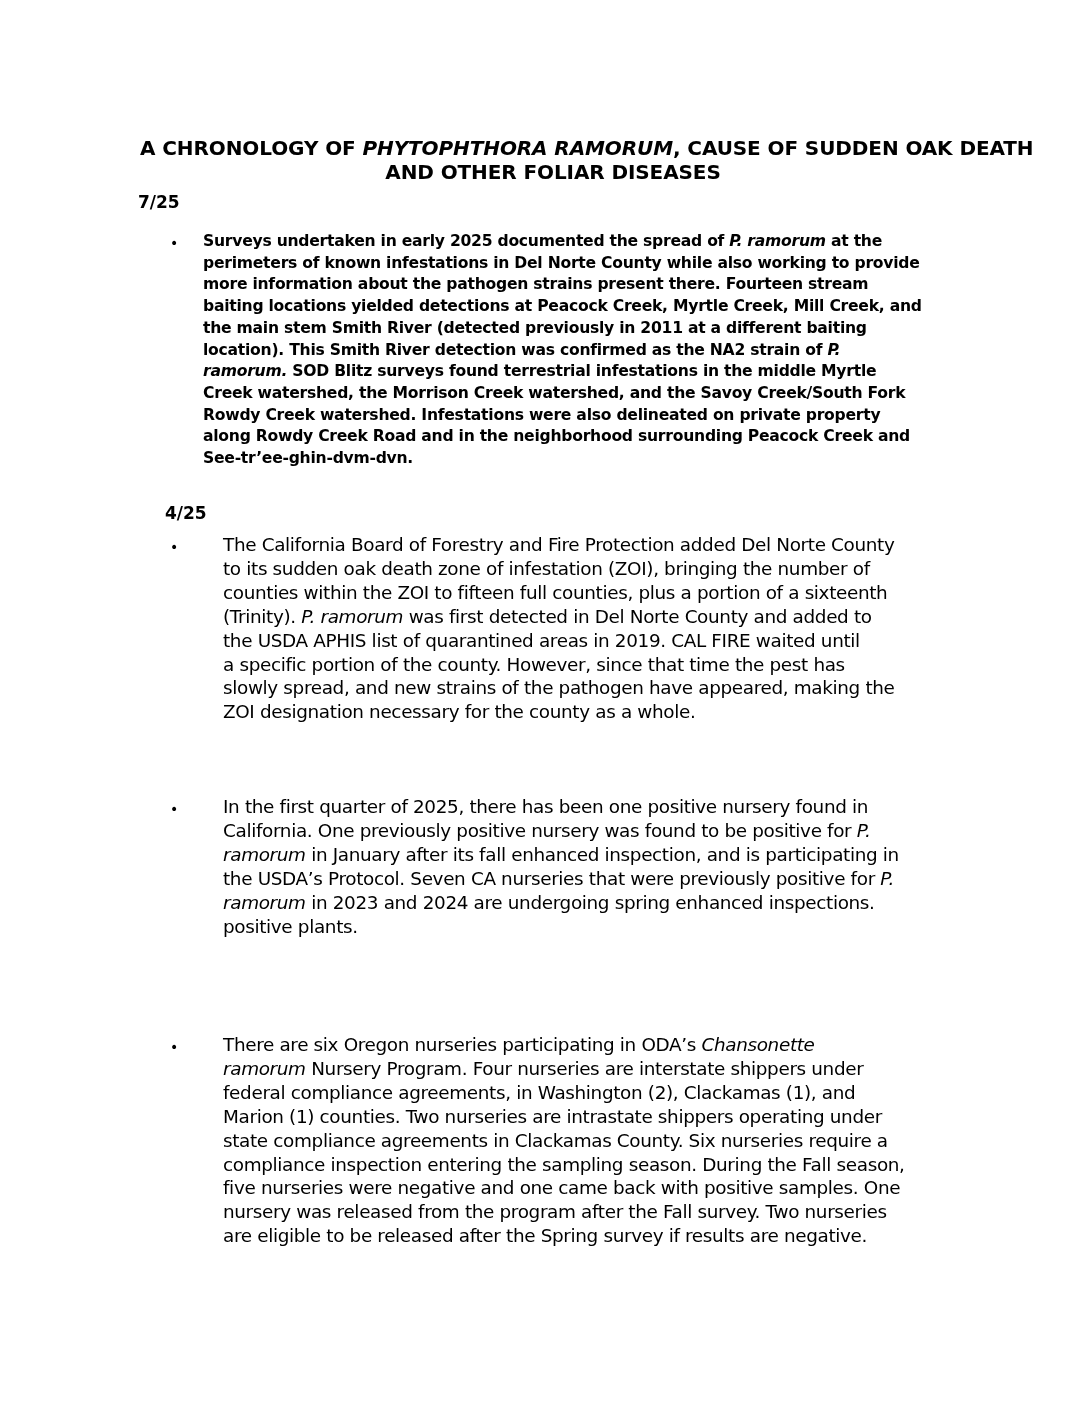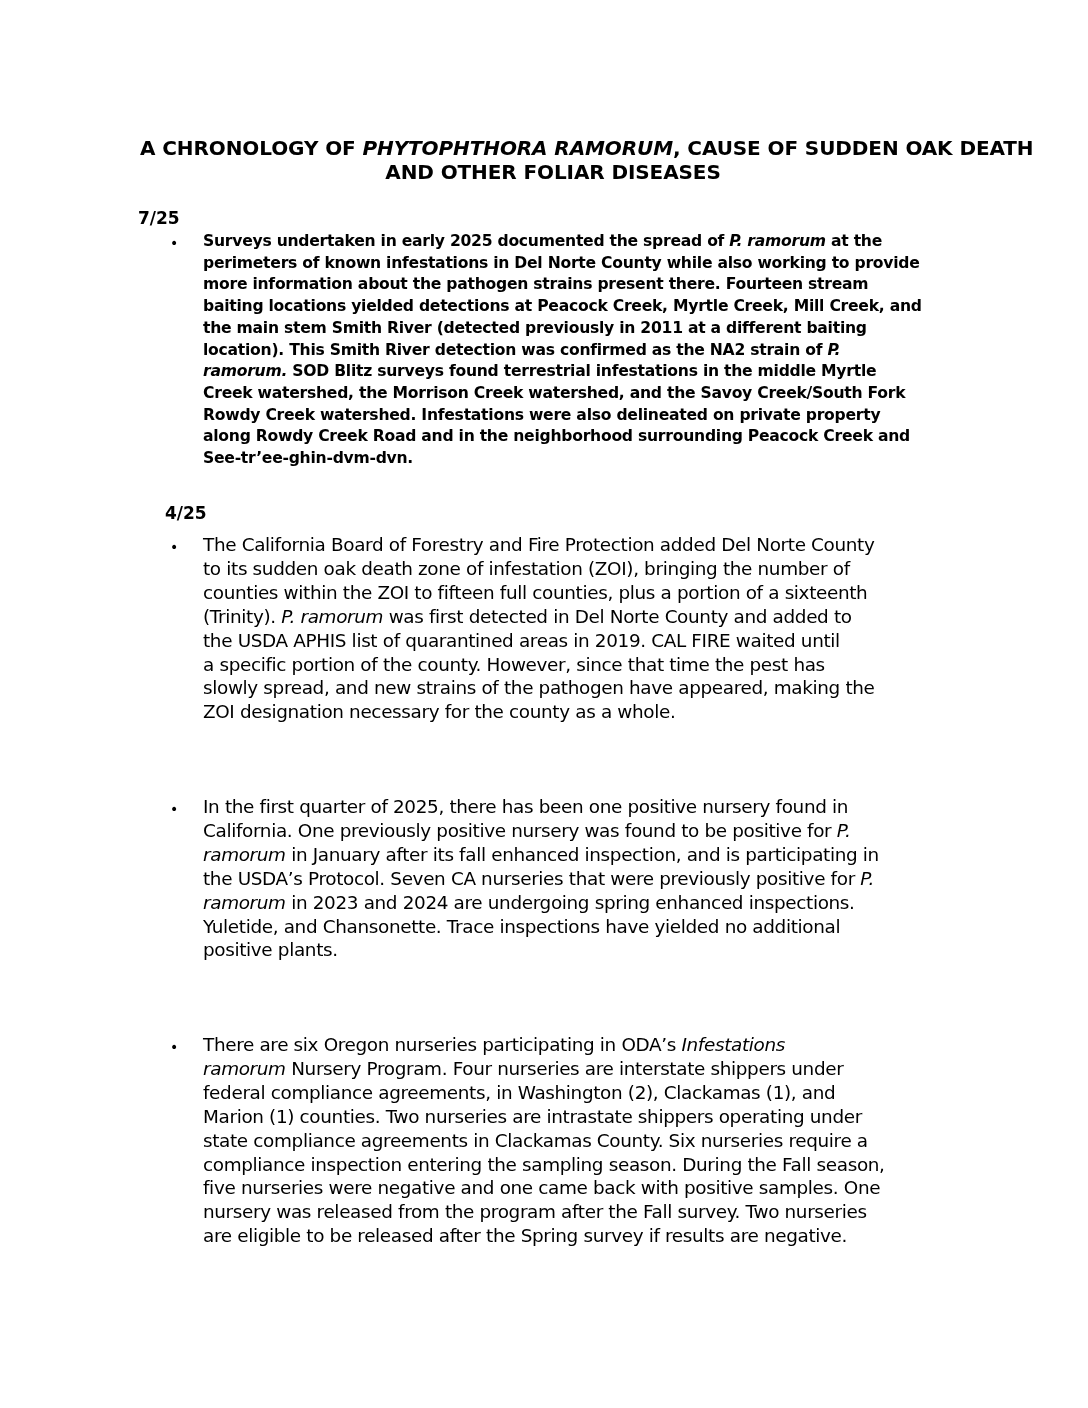--- a/index.html
+++ b/index.html
@@ -9,33 +9,33 @@
            font-family: "DejaVu Sans", sans-serif; font-weight: bold; font-size: 20px;
            line-height: 24px; letter-spacing: -0.1px; }
   .title .line { display: block; white-space: nowrap; }
   .section-date { position: absolute; left: 138px; font-weight: bold; font-size: 17px; }
   .bullet-item { position: absolute; left: 170px; }
   .bullet-dot { position: absolute; left: 0; font-size: 14px; }
   .bullet-text { position: absolute; left: 33px; white-space: nowrap; }
   .bullet-text .line { display: block; }
   .small .bullet-text { font-size: 15.6px; line-height: 21.7px; letter-spacing: -0.25px; font-weight: bold; }
   .small .bullet-dot { top: 4px; }
-  .large .bullet-text { font-size: 18.4px; line-height: 23.9px; letter-spacing: -0.35px; }
+  .large .bullet-text { font-size: 18.4px; line-height: 23.9px; letter-spacing: -0.35px; margin-left: 20px; }
   .large .bullet-dot { top: 6px; }
   em { font-style: italic; }
 </style>
 </head>
 <body>
 
 <div class="title" id="title">
     <span class="line"><span>A CHRONOLOGY OF </span><em>PHYTOPHTHORA RAMORUM</em><span>, CAUSE OF SUDDEN OAK DEATH</span></span>
     <span class="line"><span>AND OTHER FOLIAR DISEASES</span></span>
   </div>
 
-<div class="section-date" style="top:208px;">7/25</div>
+<div class="section-date" style="top:192px;">7/25</div>
 <div class="bullet-item small" style="top:231px;">
   <span class="bullet-dot">•</span>
   <div class="bullet-text">
       <span class="line"><span>Surveys undertaken in early 2025 documented the spread of </span><em>P. ramorum</em><span> at the</span></span>
       <span class="line"><span>perimeters of known infestations in Del Norte County while also working to provide</span></span>
       <span class="line"><span>more information about the pathogen strains present there. Fourteen stream</span></span>
       <span class="line"><span>baiting locations yielded detections at Peacock Creek, Myrtle Creek, Mill Creek, and</span></span>
       <span class="line"><span>the main stem Smith River (detected previously in 2011 at a different baiting</span></span>
       <span class="line"><span>location). This Smith River detection was confirmed as the NA2 strain of </span><em>P.</em></span>
       <span class="line"><em>ramorum.</em><span> SOD Blitz surveys found terrestrial infestations in the middle Myrtle</span></span>
@@ -61,28 +61,27 @@
     </div>
 </div>
 <div class="bullet-item large" style="top:795px;">
   <span class="bullet-dot">•</span>
   <div class="bullet-text">
       <span class="line"><span>In the first quarter of 2025, there has been one positive nursery found in</span></span>
       <span class="line"><span>California. One previously positive nursery was found to be positive for </span><em>P.</em></span>
       <span class="line"><em>ramorum</em><span> in January after its fall enhanced inspection, and is participating in</span></span>
       <span class="line"><span>the USDA’s Protocol. Seven CA nurseries that were previously positive for </span><em>P.</em></span>
       <span class="line"><em>ramorum</em><span> in 2023 and 2024 are undergoing spring enhanced inspections.</span></span>
-      <span class="line"><span>Yuletide, and Chansonette. Trace inspections have yielded no additional</span></span>
       <span class="line"><span>positive plants.</span></span>
     </div>
 </div>
 <div class="bullet-item large" style="top:1033px;">
   <span class="bullet-dot">•</span>
   <div class="bullet-text">
-      <span class="line"><span>There are six Oregon nurseries participating in ODA’s </span><em>Infestations</em></span>
+      <span class="line"><span>There are six Oregon nurseries participating in ODA’s </span><em>Chansonette</em></span>
       <span class="line"><em>ramorum</em><span> Nursery Program. Four nurseries are interstate shippers under</span></span>
       <span class="line"><span>federal compliance agreements, in Washington (2), Clackamas (1), and</span></span>
       <span class="line"><span>Marion (1) counties. Two nurseries are intrastate shippers operating under</span></span>
       <span class="line"><span>state compliance agreements in Clackamas County. Six nurseries require a</span></span>
       <span class="line"><span>compliance inspection entering the sampling season. During the Fall season,</span></span>
       <span class="line"><span>five nurseries were negative and one came back with positive samples. One</span></span>
       <span class="line"><span>nursery was released from the program after the Fall survey. Two nurseries</span></span>
       <span class="line"><span>are eligible to be released after the Spring survey if results are negative.</span></span>
     </div>
 </div>

